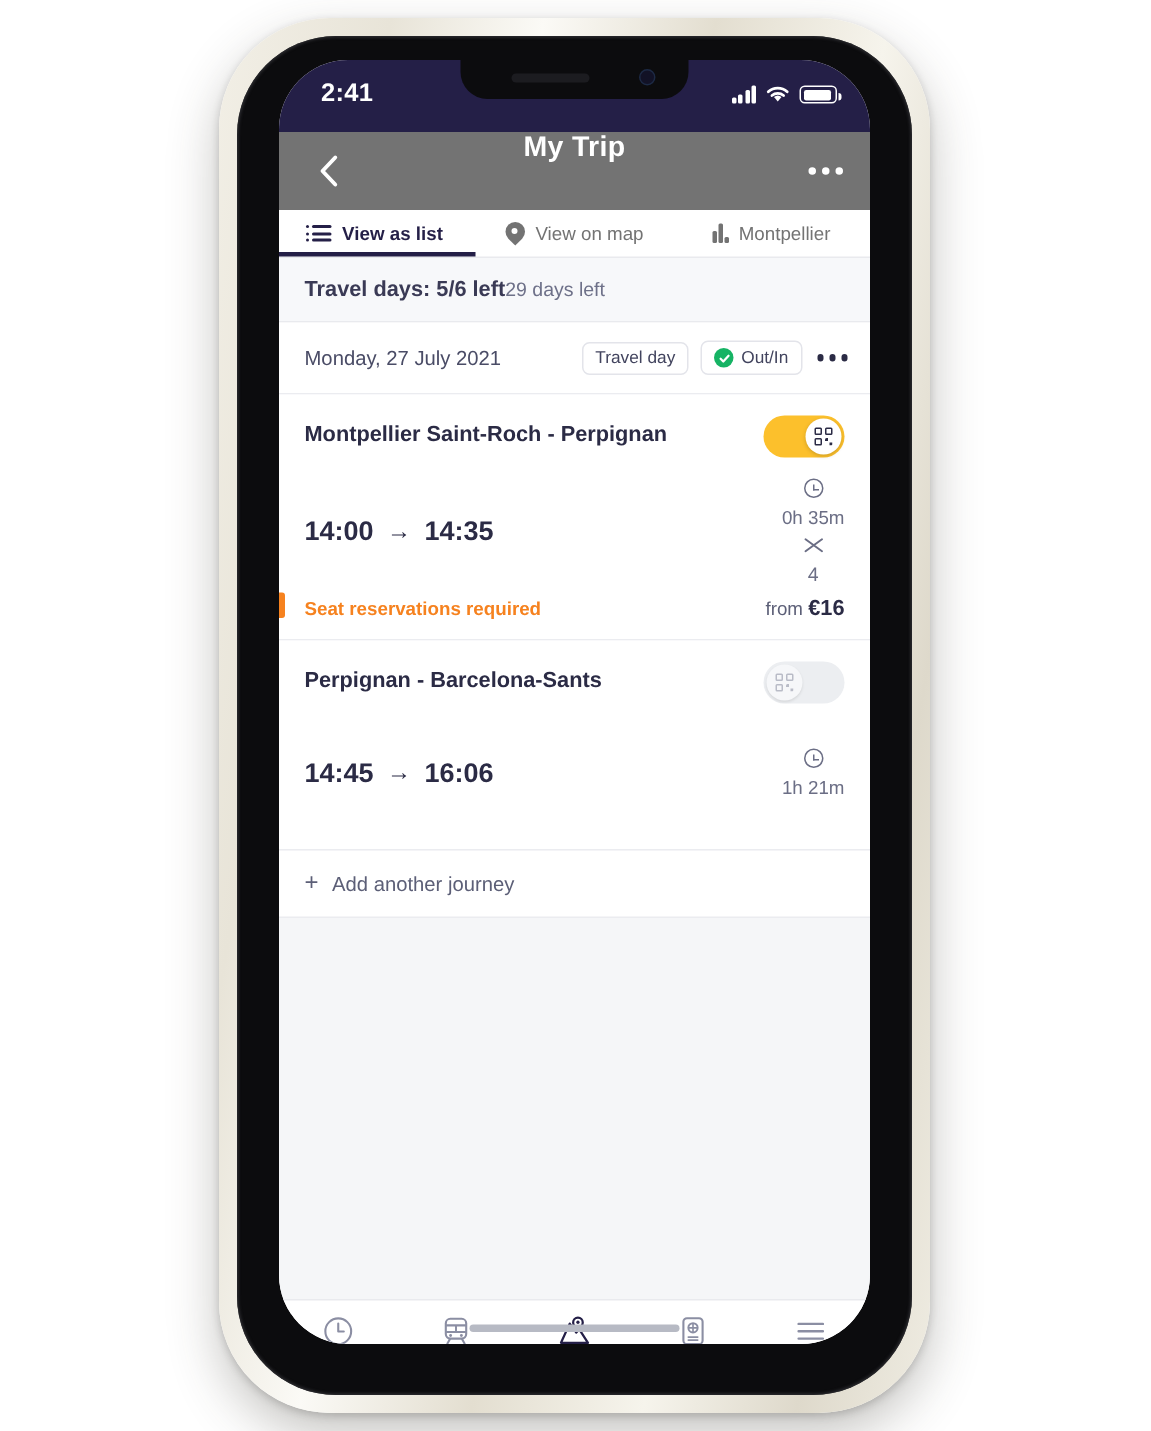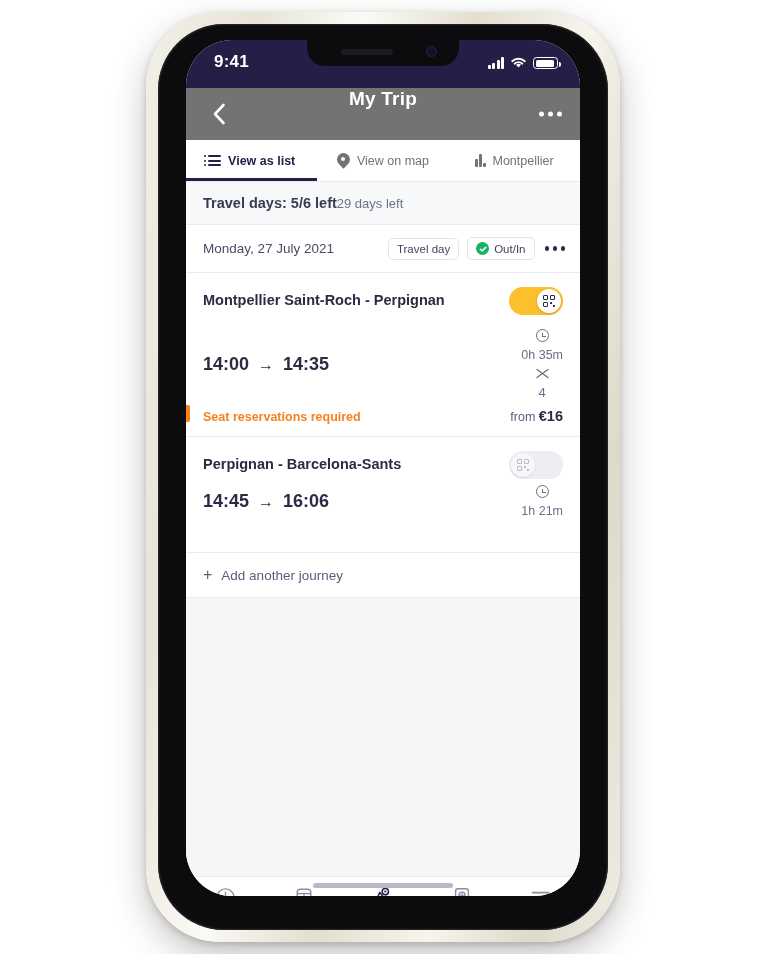--- a/index.html
+++ b/index.html
@@ -99,21 +99,21 @@
     cursor: pointer;
   }
   .nav-more {
     position: absolute; right: 18px; top: 50%; transform: translateY(-50%);
     display: flex; gap: 4px; cursor: pointer;
   }
   .nav-more span { width: 5px; height: 5px; border-radius: 50%; background: #fff; }
 
   
   .tabs {
-    display: flex; background: #ffffff; height: 42px;
+    display: flex; background: #ffffff; height: 32px;
     border-bottom: 1px solid #e9eaee;
     position: relative;
   }
   .tab {
     flex: 1; display: flex; align-items: center; justify-content: center;
     gap: 7px; font-size: 12.5px; color: #737373; cursor: pointer;
   }
   .tab.active { color: #241f47; font-weight: bold; }
   .tab-underline {
     position: absolute; left: 0; bottom: 0;
@@ -261,21 +261,21 @@
 </head>
 <body>
 
 <div class="stage">
   <div class="phone-outer"></div>
   <div class="phone-bezel"></div>
 
   <div class="screen">
 
     <div class="statusbar">
-      <div class="sb-time">9:41</div>
+      <div class="sb-time">2:41</div>
       <div class="notch">
         <div class="speaker"></div>
         <div class="cam"></div>
       </div>
       <div class="sb-right">
         <div class="bars">
             <i></i>
             <i></i>
             <i></i>
             <i></i>
@@ -407,21 +407,21 @@
             <span class="knob">
               <span class="qr">
                   <i></i>
                   <i></i>
                   <i></i>
                   <i class="dotty"></i>
                 </span>
             </span>
           </div>
         </div>
-        <div class="j-times" style="margin-top:6px;">
+        <div class="j-times" style="margin-top:30px;">
           <div class="times">
             <span>14:45</span>
             <span class="arrow">→</span>
             <span>16:06</span>
           </div>
           <div class="meta">
             <span class="clock"></span>
             <span>1h 21m</span>
           </div>
         </div>

